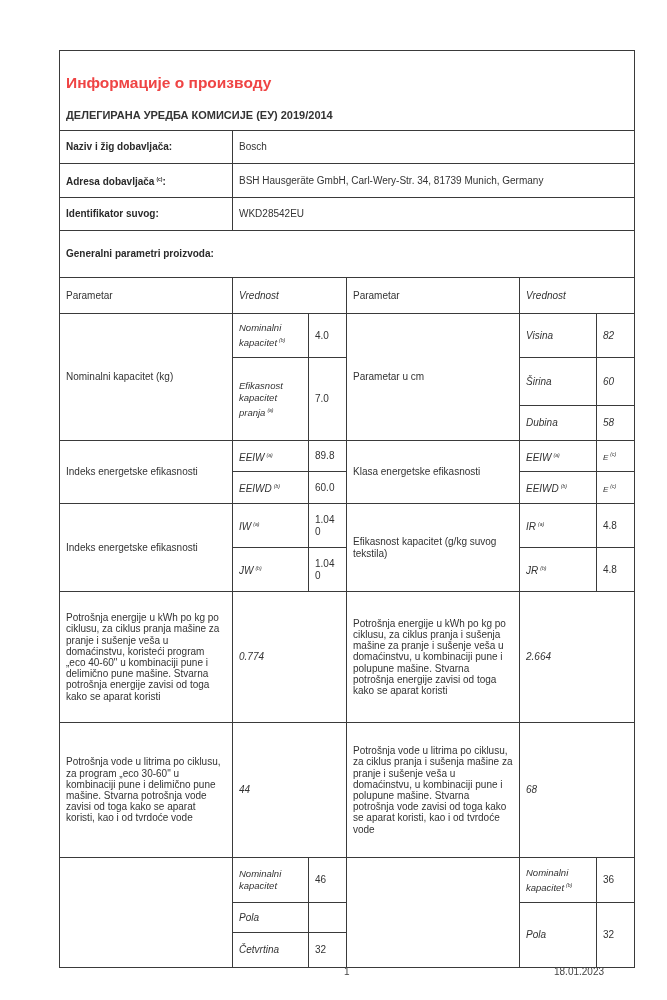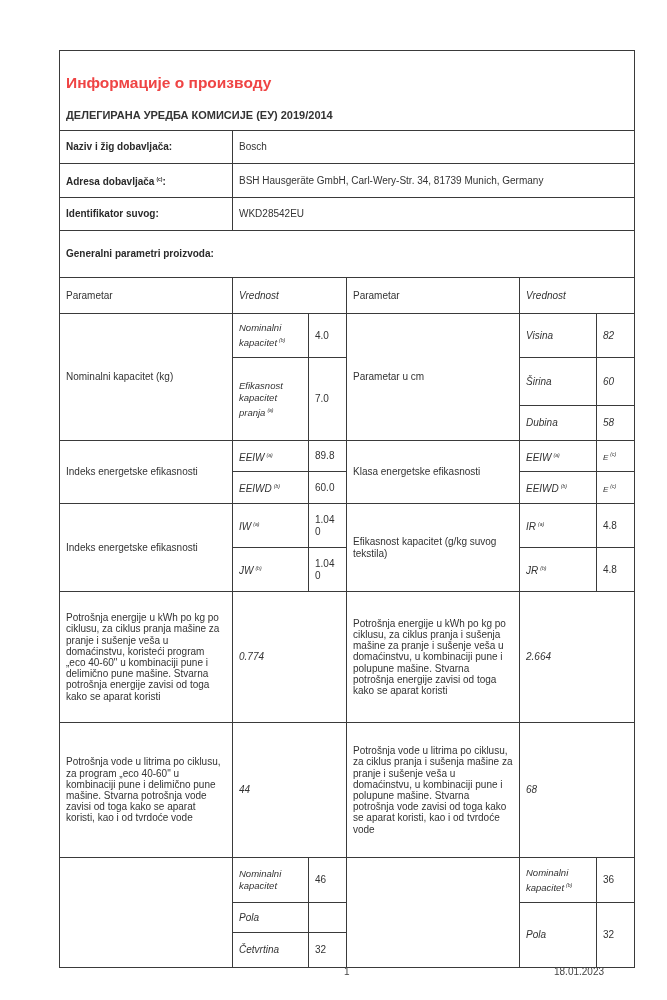--- a/index.html
+++ b/index.html
@@ -109,21 +109,21 @@
   </tr>
 
   <tr style="height:131px">
     <td class="long">Potrošnja energije u kWh po kg po ciklusu, za ciklus pranja mašine za pranje i sušenje veša u domaćinstvu, koristeći program „eco 40-60" u kombinaciji pune i delimično pune mašine. Stvarna potrošnja energije zavisi od toga kako se aparat koristi</td>
     <td colspan="2" class="c">0.774</td>
     <td class="long">Potrošnja energije u kWh po kg po ciklusu, za ciklus pranja i sušenja mašine za pranje i sušenje veša u domaćinstvu, u kombinaciji pune i polupune mašine. Stvarna potrošnja energije zavisi od toga kako se aparat koristi</td>
     <td colspan="2" class="c">2.664</td>
   </tr>
 
   <tr style="height:135px">
-    <td class="long">Potrošnja vode u litrima po ciklusu, za program „eco 40-60" u kombinaciji pune i delimično pune mašine. Stvarna potrošnja vode zavisi od toga kako se aparat koristi, kao i od tvrdoće vode</td>
+    <td class="long">Potrošnja vode u litrima po ciklusu, za program „eco 30-60" u kombinaciji pune i delimično pune mašine. Stvarna potrošnja vode zavisi od toga kako se aparat koristi, kao i od tvrdoće vode</td>
     <td colspan="2" class="c">44</td>
     <td class="long">Potrošnja vode u litrima po ciklusu, za ciklus pranja i sušenja mašine za pranje i sušenje veša u domaćinstvu, u kombinaciji pune i polupune mašine. Stvarna potrošnja vode zavisi od toga kako se aparat koristi, kao i od tvrdoće vode</td>
     <td colspan="2" class="c">68</td>
   </tr>
 
   <tr style="height:45px">
     <td rowspan="3"></td>
     <td class="c small">Nominalni kapacitet</td>
     <td>46</td>
     <td rowspan="3"></td>

